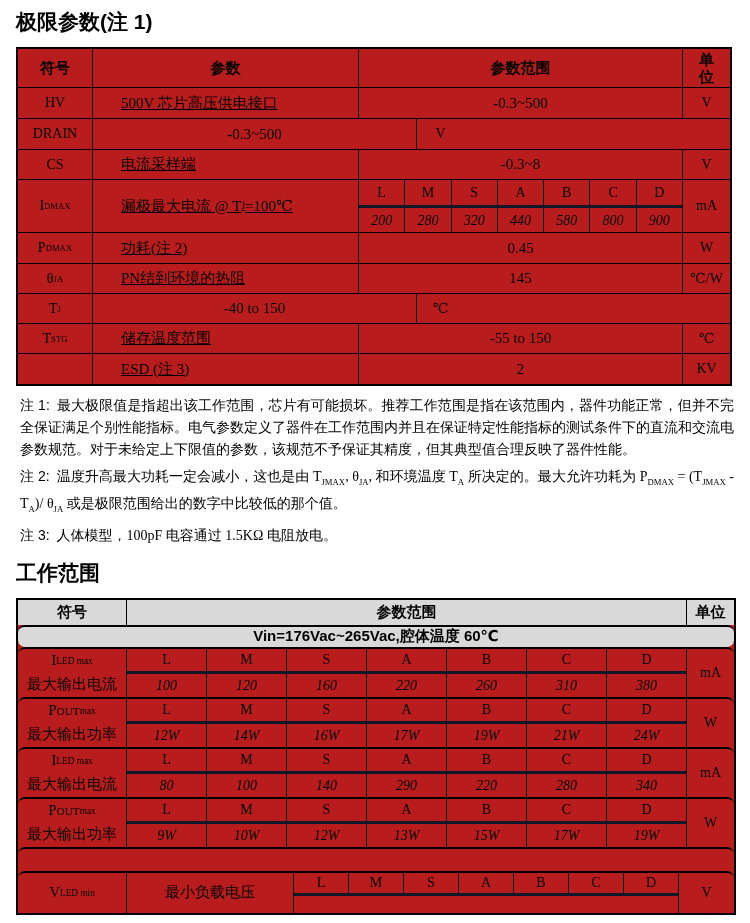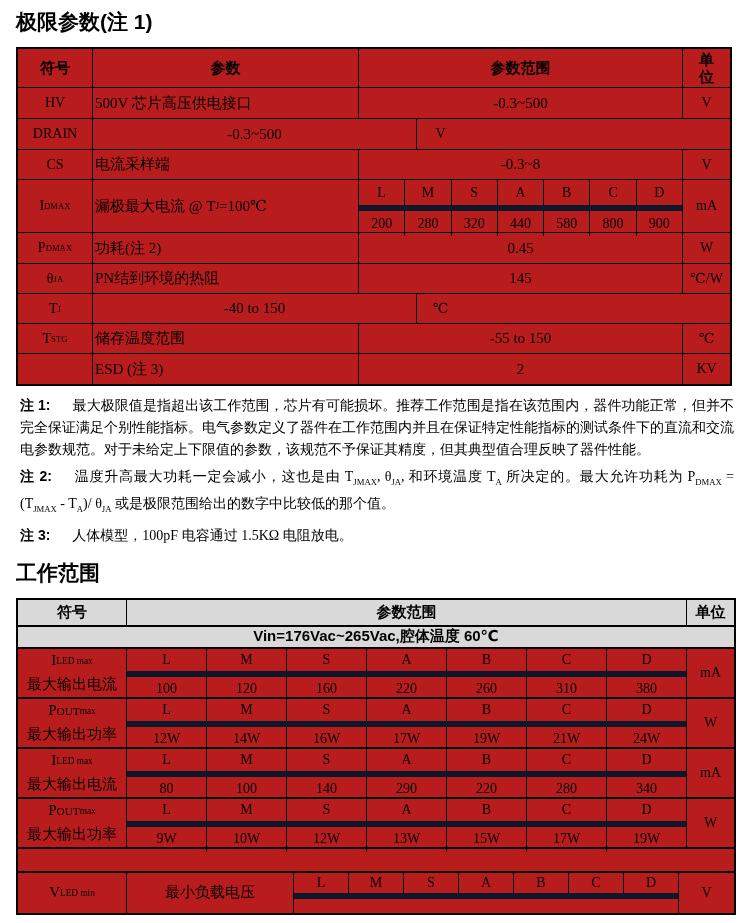--- a/index.html
+++ b/index.html
@@ -12,30 +12,30 @@
     font-family:"Liberation Sans","DejaVu Sans",sans-serif;
     font-weight:bold; font-size:21px; margin:8px 0 11px 16px;
   }
   .title2 { margin-top:12px; }
   
   .t { margin-left:16px; border:2px solid #000; box-sizing:content-box; background:#b91c1c; }
   #limits-table { width:712px; }
   #operating-table { width:716px; }
   .r { display:flex; align-items:stretch; }
   .r + .r { border-top:1px solid #000; }
-  .r.bt2 { border-top-width:2px; }
+  .r.bt2 { border-top-width:2px;border-radius:7px; }
   .c { display:flex; align-items:center; justify-content:center; text-align:center;
        font-size:15px; flex:none; box-sizing:border-box; min-width:0; }
   .c + .c { border-left:1px solid #000; }
-  .left { justify-content:flex-start; padding-left:2px; text-align:left; }
+  .left { justify-content:flex-start; padding-left:28px; text-align:left;text-decoration:underline; }
   .hdr { font-family:"Liberation Sans","DejaVu Sans",sans-serif; font-weight:bold; }
   .gray { background:#d9d9d9; }
   .stack { flex-direction:column; align-items:stretch; justify-content:flex-start; padding:0; }
   .sr { display:flex; flex:none; }
-  .sr + .sr { border-top:6px solid #0f172a; }
+  .sr + .sr { border-top:3px solid #0f172a;font-style:italic; }
   .sr .c { flex:1; }
   sub { font-size:0.62em; }
   .sc { font-size:0.75em; }
   
   .w-sym { width:74px; }
   .w-param { width:266px; }
   .w-range { width:324px; }
   .w-unit { width:48px; }
   
   .w2-c1 { width:108px; }
@@ -48,21 +48,21 @@
   .h38{height:38px}.h30{height:30px}.h29{height:29px}.h52{height:52px}
   .h25{height:25px}.h20{height:20px}.h48{height:48px}.h22{height:22px}.h40{height:40px}
   .sym2 { flex-direction:column; }
   .sym2 .l1 { height:23px; display:flex; align-items:center; justify-content:center; }
   .sym2 .l2 { height:24px; display:flex; align-items:center; justify-content:center; }
   .narrow { display:inline-block; width:18px; line-height:17px; text-align:center; }
   .fs14 { font-size:14px; }
   
   .notes { margin:8px 16px 0 20px; }
   .note { margin:0 0 4px 0; font-size:14px; line-height:22px; text-align:justify; }
-  .nlabel { font-family:"Liberation Sans","DejaVu Sans",sans-serif; font-weight:bold; margin-right:22px; }
+  .nlabel { font-family:"Liberation Sans","DejaVu Sans",sans-serif; font-weight:normal; margin-right:7px; }
 </style>
 </head>
 <body>
 
 <div class="title">极限参数(注 1)</div>
 
 <div class="t" id="limits-table">
   <div class="r h38">
     <div class="c w-sym hdr">符号</div>
     <div class="c w-param hdr">参数</div>

